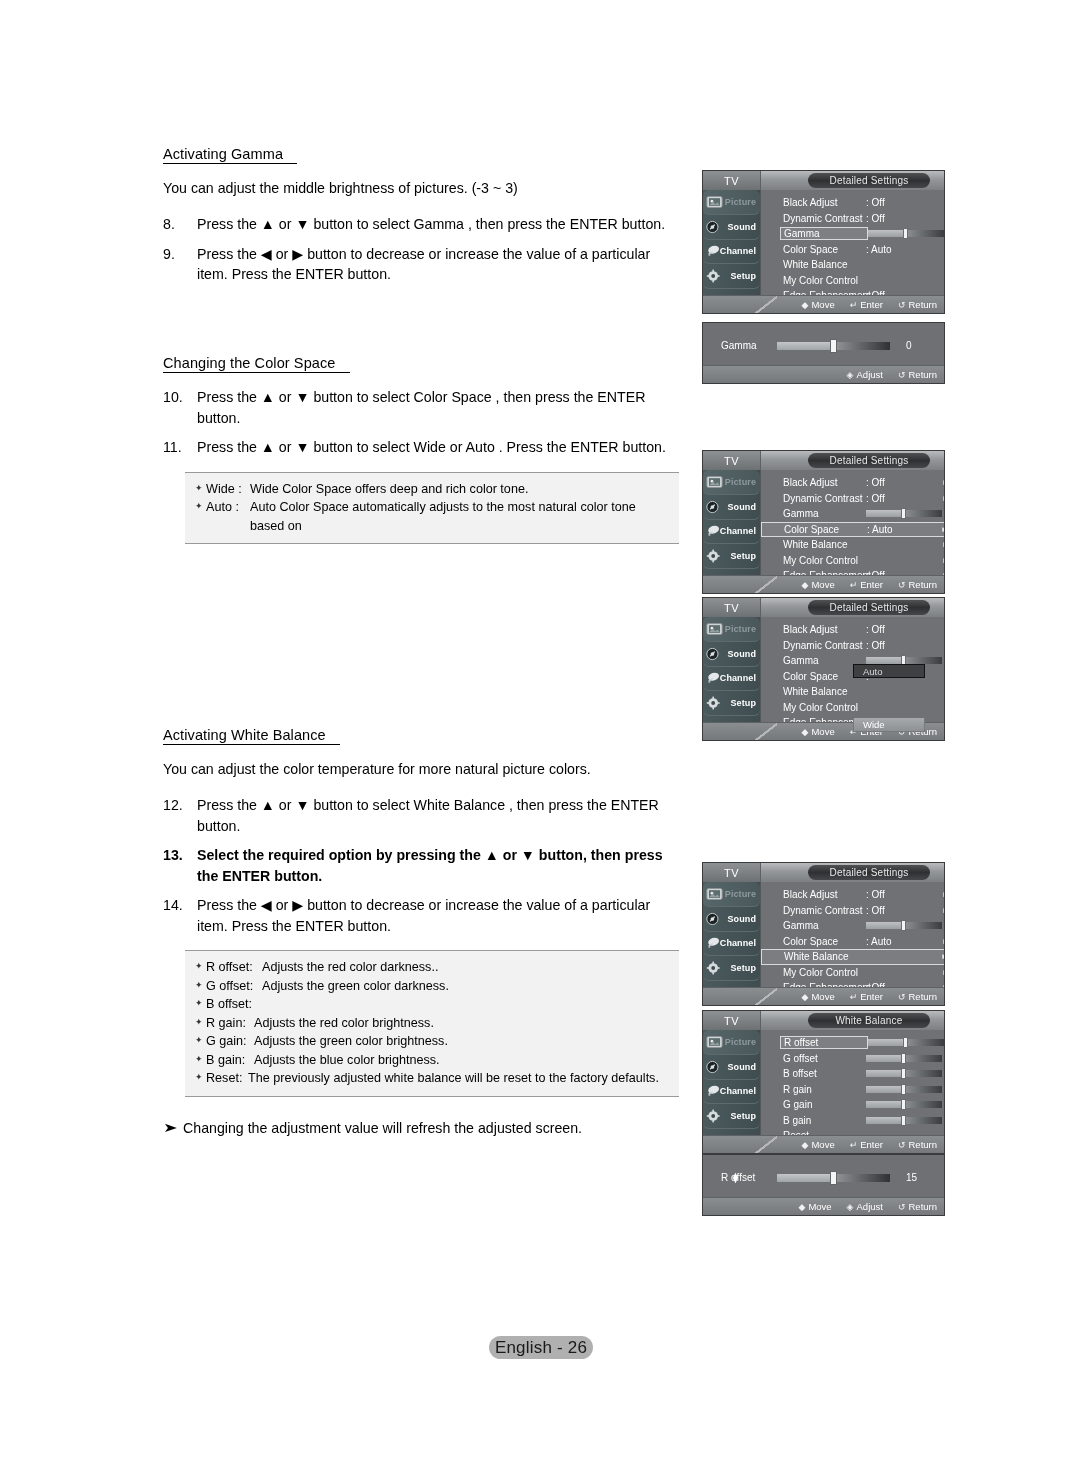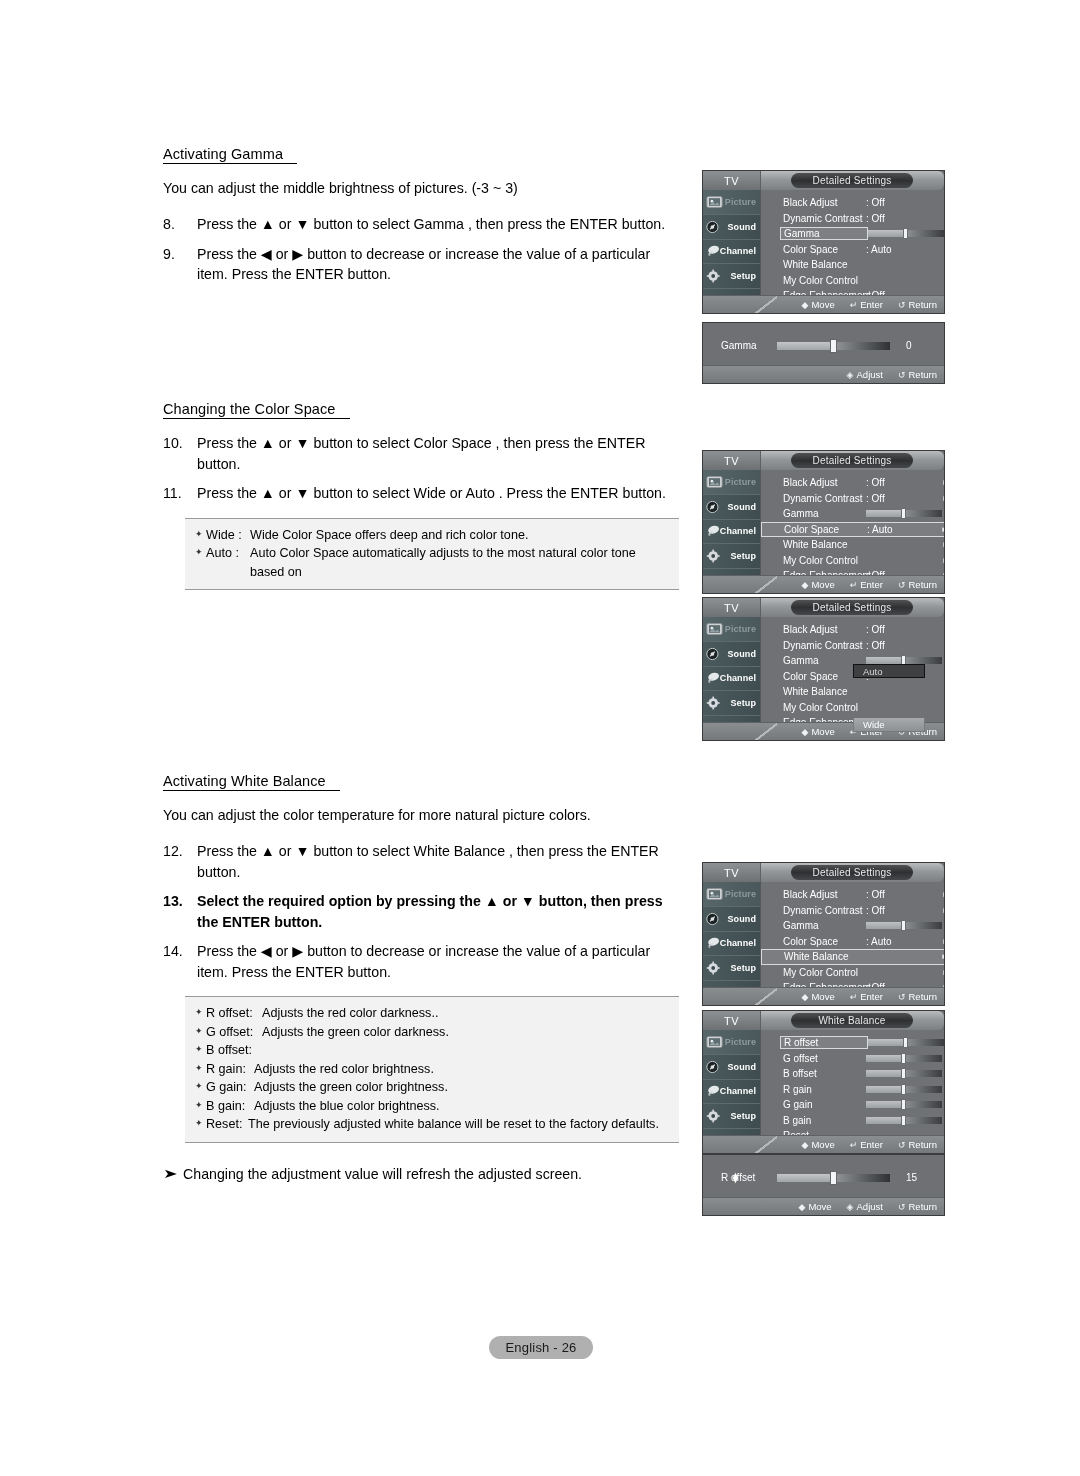--- a/index.html
+++ b/index.html
@@ -102,36 +102,35 @@
   }
   .osd-big { width: 243px; height: 144px; }
   .osd-bar { width: 243px; height: 62px; }
 
   .osd-head {
     height: 19px;
     display: flex;
     align-items: stretch;
     background: linear-gradient(to bottom, #b9bbbd 0%, #94979a 45%, #7d8083 100%);
     position: relative;
-    border-radius: 6px;
   }
   .osd-head .tvtag {
     width: 57px;
     background: linear-gradient(to bottom, #8e9194 0%, #6e7174 100%);
     color: #ffffff;
     font-size: 11px;
     display: flex;
     align-items: center;
     justify-content: center;
     letter-spacing: .4px;
     border-right: 1px solid #5e6164;
   }
   .osd-head .pill {
     position: absolute;
-    left: 88px;
+    left: 105px;
     top: 2px;
     width: 122px;
     height: 15px;
     border-radius: 8px;
     background: linear-gradient(to bottom, #4f5153 0%, #2e3032 50%, #45474a 100%);
     color: #e8e9ea;
     font-size: 10px;
     display: flex;
     align-items: center;
     justify-content: center;
@@ -154,20 +153,21 @@
   }
   .side-item {
     flex: 1 1 0;
     display: flex;
     align-items: center;
     justify-content: flex-end;
     padding-right: 4px;
     position: relative;
     border-bottom: 1px solid #5d6b6e;
     box-sizing: border-box;
+    border-radius: 6px;
   }
   .side-item:last-child { border-bottom: none; }
   .side-item .sico {
     position: absolute;
     left: 3px;
     top: 50%;
     transform: translateY(-50%);
     width: 17px;
     height: 15px;
   }
@@ -356,21 +356,21 @@
   
   .pagebadge {
     position: absolute;
     left: 489px;
     top: 1336px;
     width: 104px;
     height: 23px;
     border-radius: 11.5px;
     background: #b0b0b0;
     color: #1a1a1a;
-    font-size: 13px;
+    font-size: 17px;
     display: flex;
     align-items: center;
     justify-content: center;
     letter-spacing: .2px;
   }
 </style>
 </head>
 <body>
 
 <div class="doc-col">
@@ -383,21 +383,21 @@
         <span class="num">8.</span>
         <span class="txt">Press the ▲ or ▼ button to select  Gamma , then press the ENTER button.</span>
       </li>
       <li class="step">
         <span class="num">9.</span>
         <span class="txt">Press the ◀ or ▶ button to decrease or increase the value of a particular item. Press the ENTER button.</span>
       </li>
     </ul>
   </div>
 
-  <div style="margin-top:116px;">
+  <div style="margin-top:70px;">
     <div class="sec-head">Changing the Color Space</div>
     <ul class="steps">
       <li class="step">
         <span class="num">10.</span>
         <span class="txt">Press the ▲ or ▼ button to select  Color Space , then press the ENTER button.</span>
       </li>
       <li class="step">
         <span class="num">11.</span>
         <span class="txt">Press the ▲ or ▼ button to select  Wide  or  Auto . Press the ENTER button.</span>
       </li>

